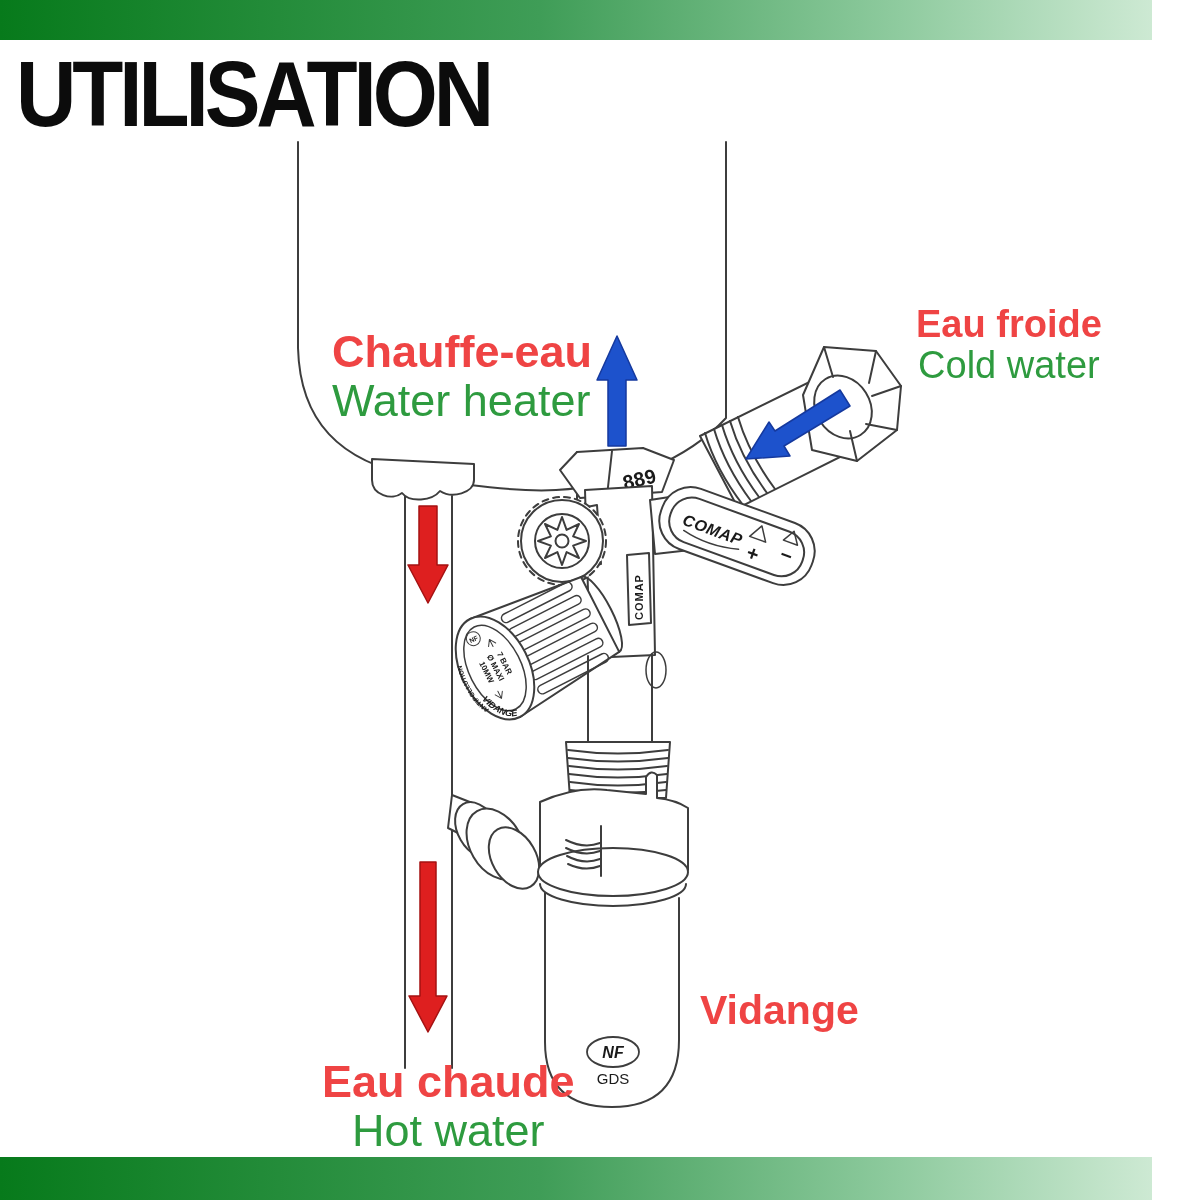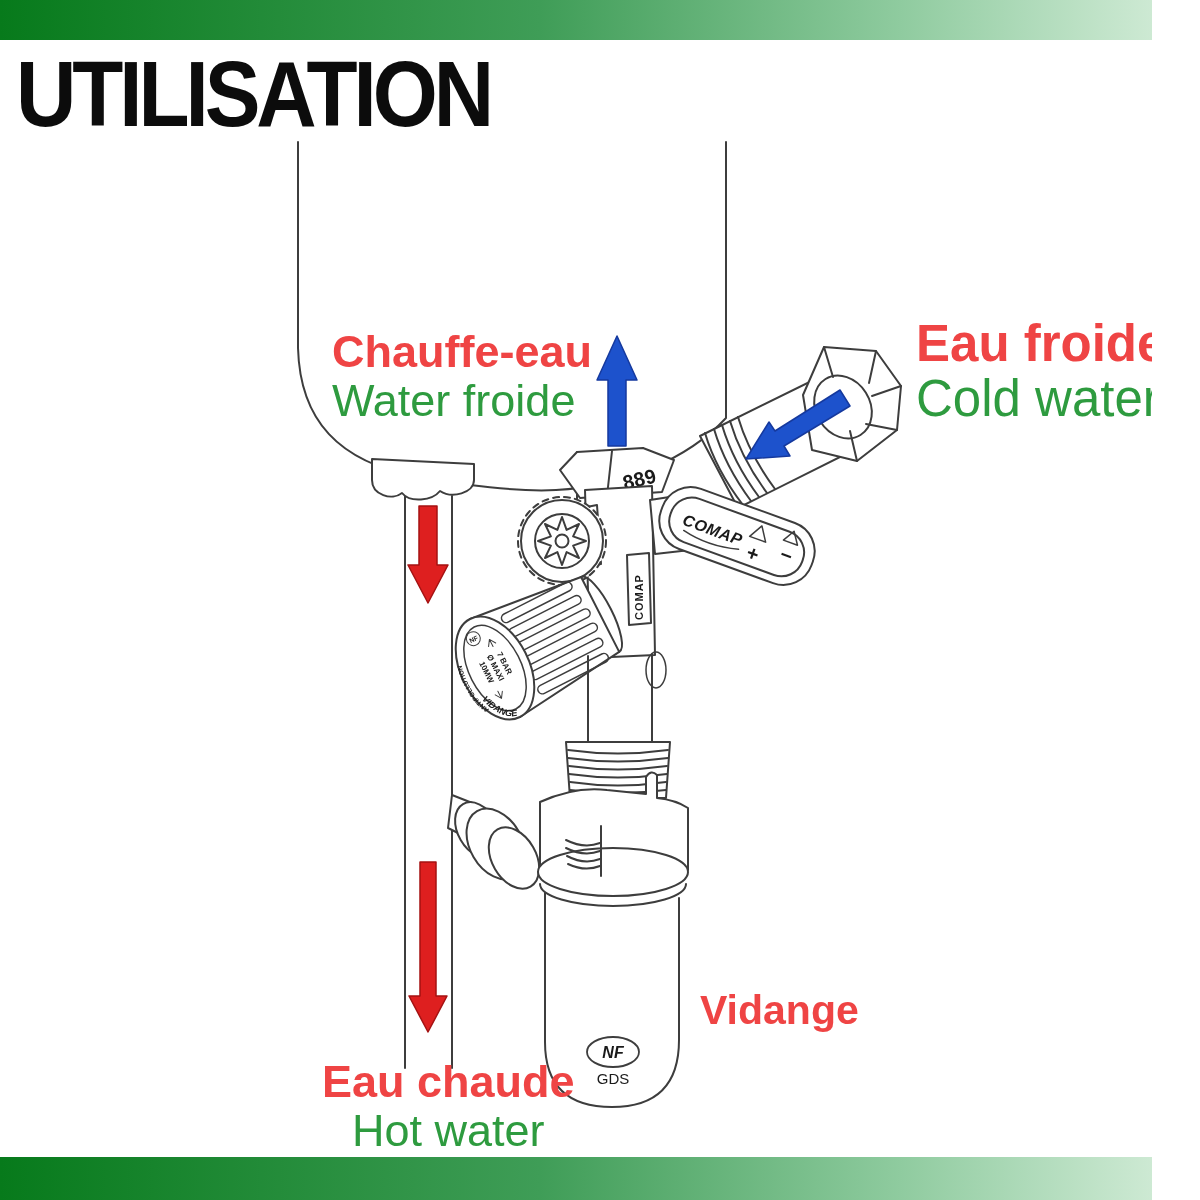--- a/index.html
+++ b/index.html
@@ -9,21 +9,21 @@
         background:linear-gradient(90deg,#077a1b 0%,#3f9d57 45%,#8fcb9f 75%,#d9efdd 100%);}
   .accent-bar.top{top:0;height:40px;}
   .accent-bar.bottom{top:1157px;height:43px;}
   .page-title{position:absolute;left:16px;top:42px;font-size:82px;font-weight:bold;
         letter-spacing:-4px;color:#0c0c0c;transform:scale(1.02,1.12);transform-origin:left top;}
   .diagram-svg{position:absolute;left:0;top:0;}
   .dual-label{position:absolute;white-space:nowrap;line-height:1.08;}
   .dual-label .fr{display:block;font-weight:bold;color:#ef4444;}
   .dual-label .en{display:block;color:#2e9b3f;}
   .lbl-heater{left:332px;top:328px;font-size:45px;}
-  .lbl-cold{left:916px;top:316px;font-size:51px;}
+  .lbl-cold{left:916px;top:304px;font-size:38px;text-align:center;}
   .lbl-drain{left:700px;top:988px;font-size:41px;}
   .lbl-hot{left:322px;top:1058px;font-size:45px;text-align:center;}
 </style>
 </head>
 <body>
 
 <div class="page">
 
   <div class="accent-bar top"></div>
 
@@ -164,21 +164,21 @@
     <g stroke-width="1.5">
       <path d="M608,446 L608,380 L597,380 L617,336 L637,380 L626,380 L626,446 Z" fill="#1d52cc" stroke="#15399e"></path>
       <path d="M840,390 L775,431 L769,422 L746,459 L790,456 L784,446 L850,406 Z" fill="#1d52cc" stroke="#15399e"></path>
       <path d="M419,506 L437,506 L437,565 L448,565 L428,603 L408,565 L419,565 Z" fill="#de1f1f" stroke="#a51212"></path>
       <path d="M420,862 L436,862 L436,996 L447,996 L428,1032 L409,996 L420,996 Z" fill="#de1f1f" stroke="#a51212"></path>
     </g>
   </svg>
 
   <div class="dual-label lbl-heater">
     <span class="fr">Chauffe-eau</span>
-    <span class="en">Water froide</span>
+    <span class="en">Water heater</span>
   </div>
 
   <div class="dual-label lbl-cold">
     <span class="fr">Eau froide</span>
     <span class="en">Cold water</span>
   </div>
 
   <div class="dual-label lbl-drain">
     <span class="fr">Vidange</span>
   </div>

